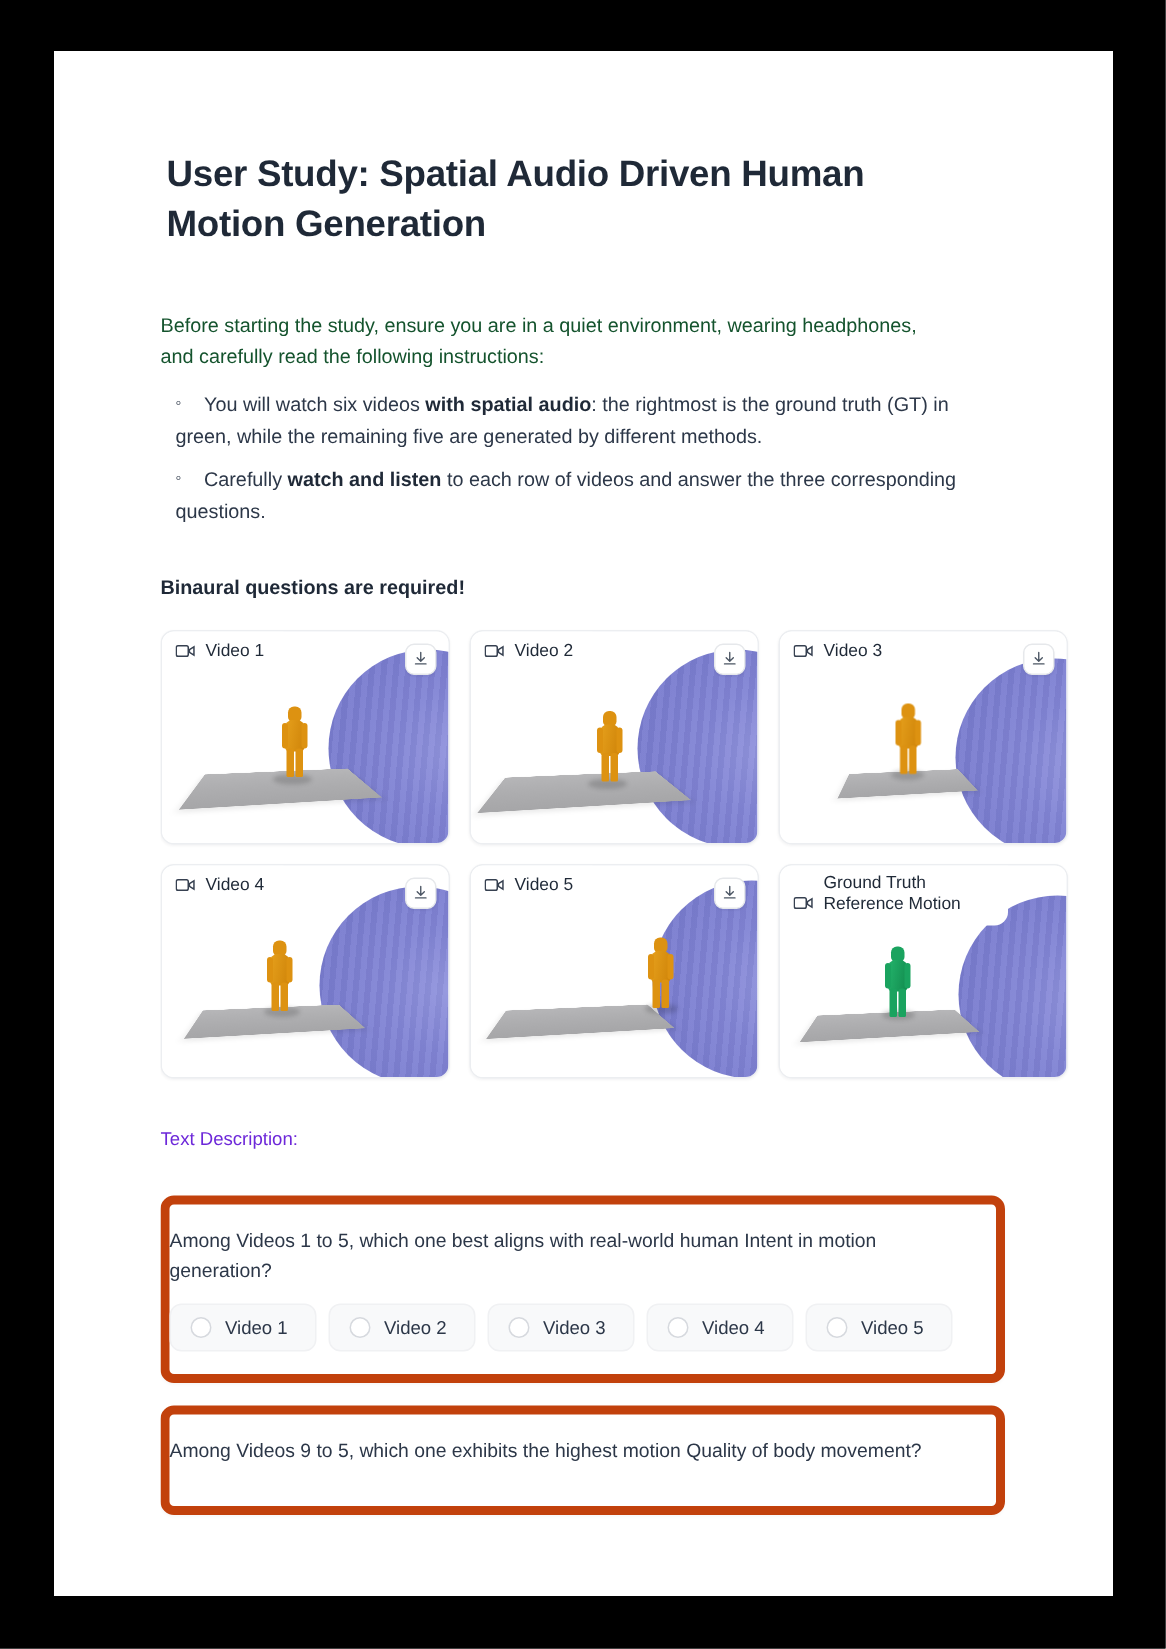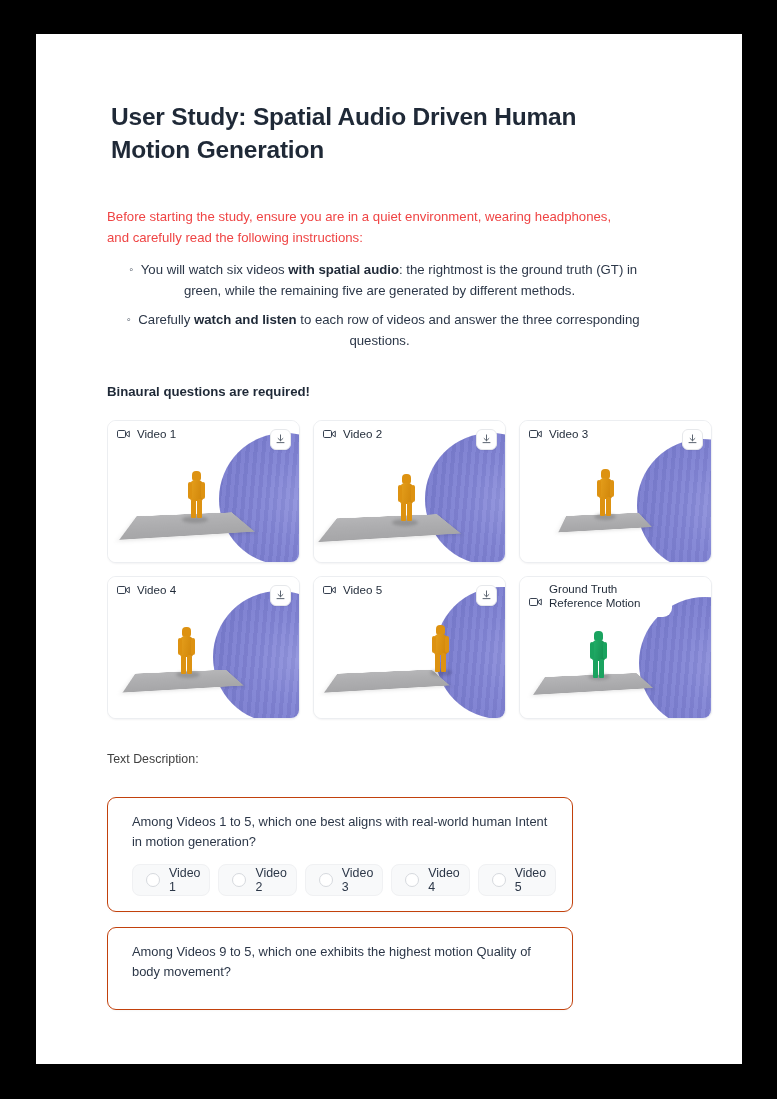--- a/index.html
+++ b/index.html
@@ -32,29 +32,28 @@
     font-weight: 700;
     color: #1f2937;
     letter-spacing: -0.2px;
     width: 545px;
   }
   p.intro {
     margin: 0;
     padding-top: 36px;
     font-size: 13.2px;
     line-height: 21px;
-    color: #ef4444;
+    color: #14532d;
     width: 525px;
   }
   ul.instr {
-    margin: 11px 0 0 0;
+    margin: 11px 0 0 10px;
     padding: 0;
     list-style: none;
     width: 545px;
-    text-align: center;
   }
   ul.instr li {
     position: relative;
     font-size: 13.2px;
     line-height: 21px;
     color: #2c3748;
     padding-left: 0;
     margin-bottom: 8px;
   }
   ul.instr li .bullet {
@@ -200,38 +199,38 @@
     z-index: 4;
     box-shadow: 0 1px 1px rgba(16,24,40,0.04);
   }
 
   
   .td-label {
     margin: 0;
     padding-top: 31px;
     font-size: 12.4px;
     line-height: 18px;
-    color: #404040;
+    color: #6d28d9;
   }
   .td-value {
     margin: 0;
     padding-top: 38px;
     font-size: 12.6px;
     line-height: 18px;
     color: #2c3748;
   }
 
   
   .qcard {
     margin-top: 29px;
-    width: 466px;
-    border: 1px solid #c2410c;
+    width: 563px;
+    border: 6px solid #c2410c;
     border-radius: 9px;
     background: #ffffff;
-    padding: 14px 16px 15px 24px;
+    padding: 14px 16px 15px 0;
     box-shadow: 0 1px 2px rgba(16,24,40,0.03);
   }
   .qcard + .qcard { margin-top: 15px; }
   .qtext {
     font-size: 12.9px;
     line-height: 20px;
     color: #2c3748;
     margin: 0 0 12px 0;
   }
   .opts { display: flex; gap: 8px; }

